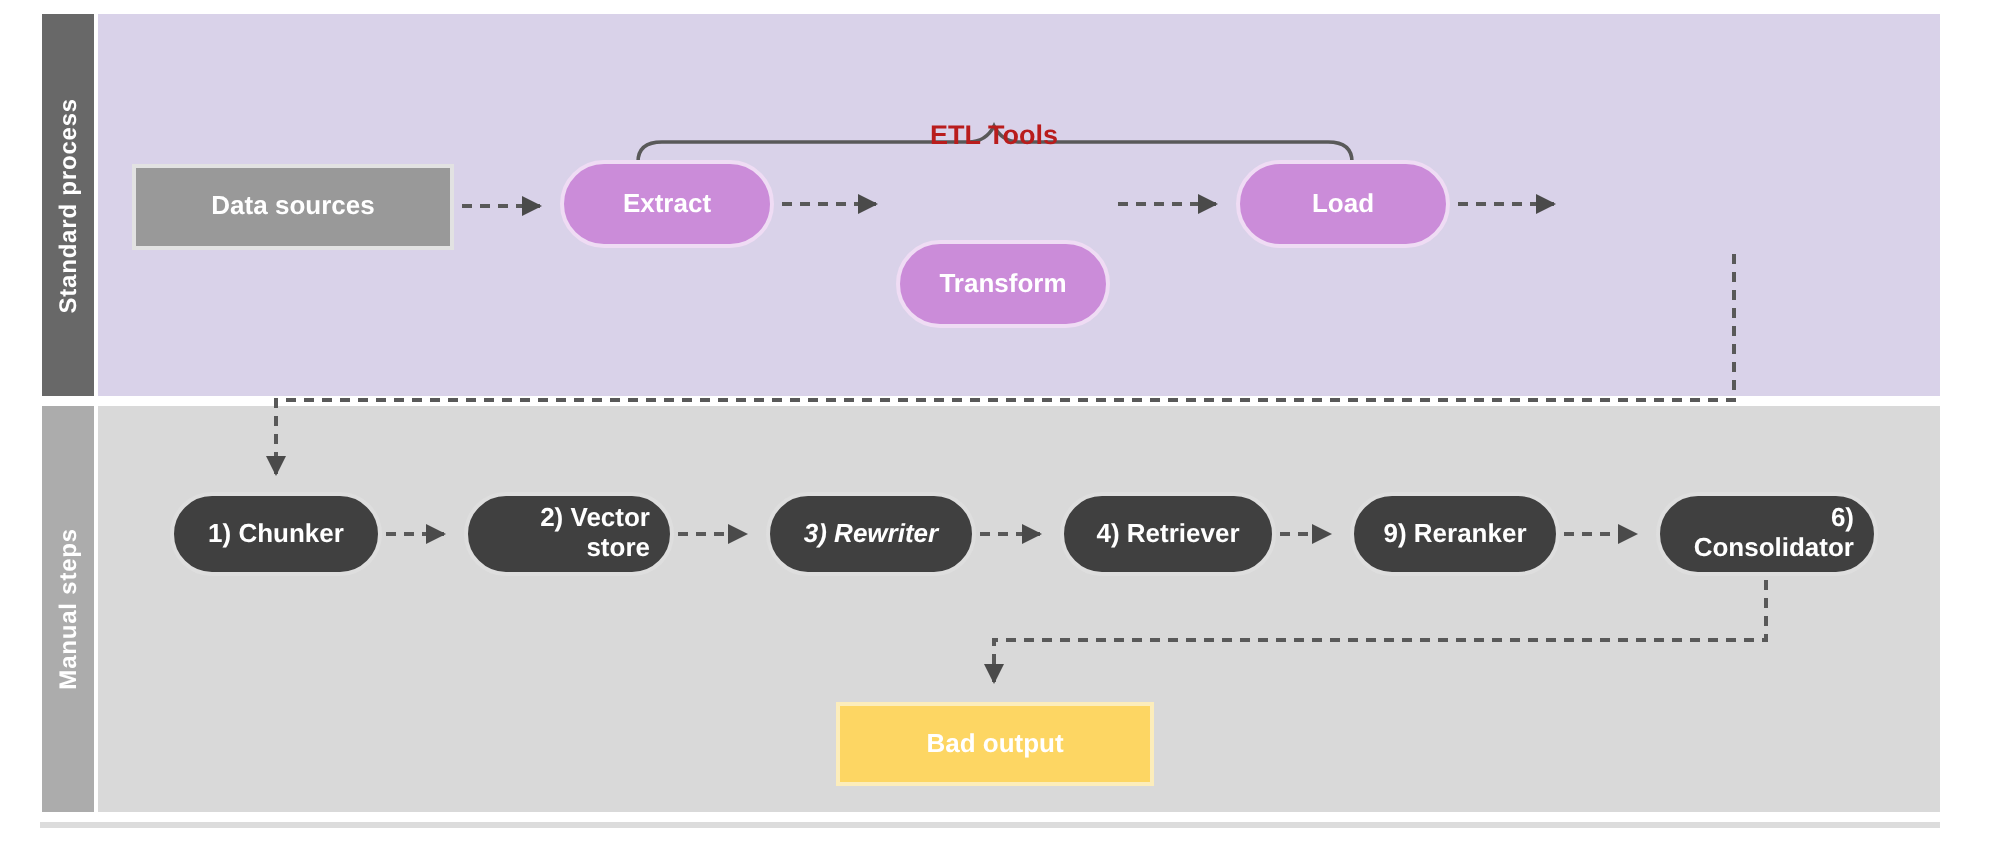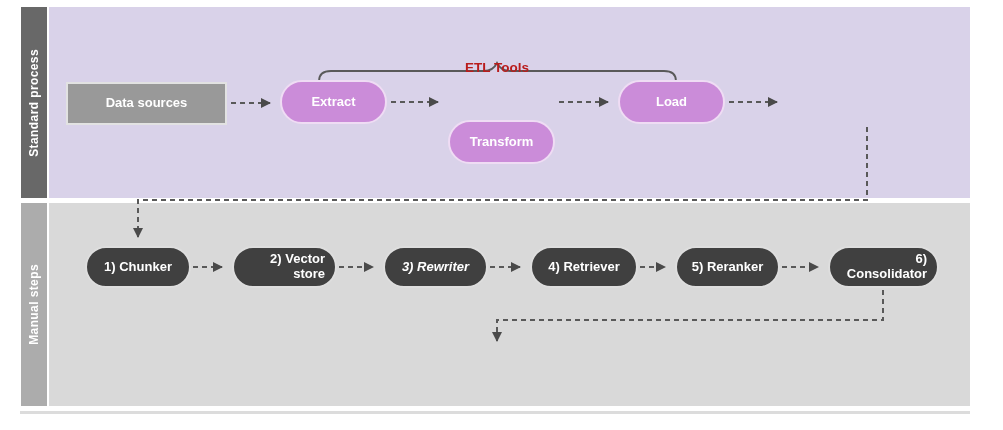--- a/index.html
+++ b/index.html
@@ -121,20 +121,23 @@
   <div class="node pill-step" id="n-vector-store">
     <span>2) Vector store</span>
   </div>
   <div class="node pill-step" id="n-rewriter">
     <span>3) Rewriter</span>
   </div>
   <div class="node pill-step" id="n-retriever">
     <span>4) Retriever</span>
   </div>
   <div class="node pill-step" id="n-reranker">
-    <span>5) Reranker</span>
+    <span>9) Reranker</span>
   </div>
   <div class="node pill-step" id="n-consolidator">
     <span>6) Consolidator</span>
   </div>
 
+  <div class="node rect-yellow" id="n-bad-output">
+    <span>Bad output</span>
+  </div>
 
 </div>
 
 </body></html>

